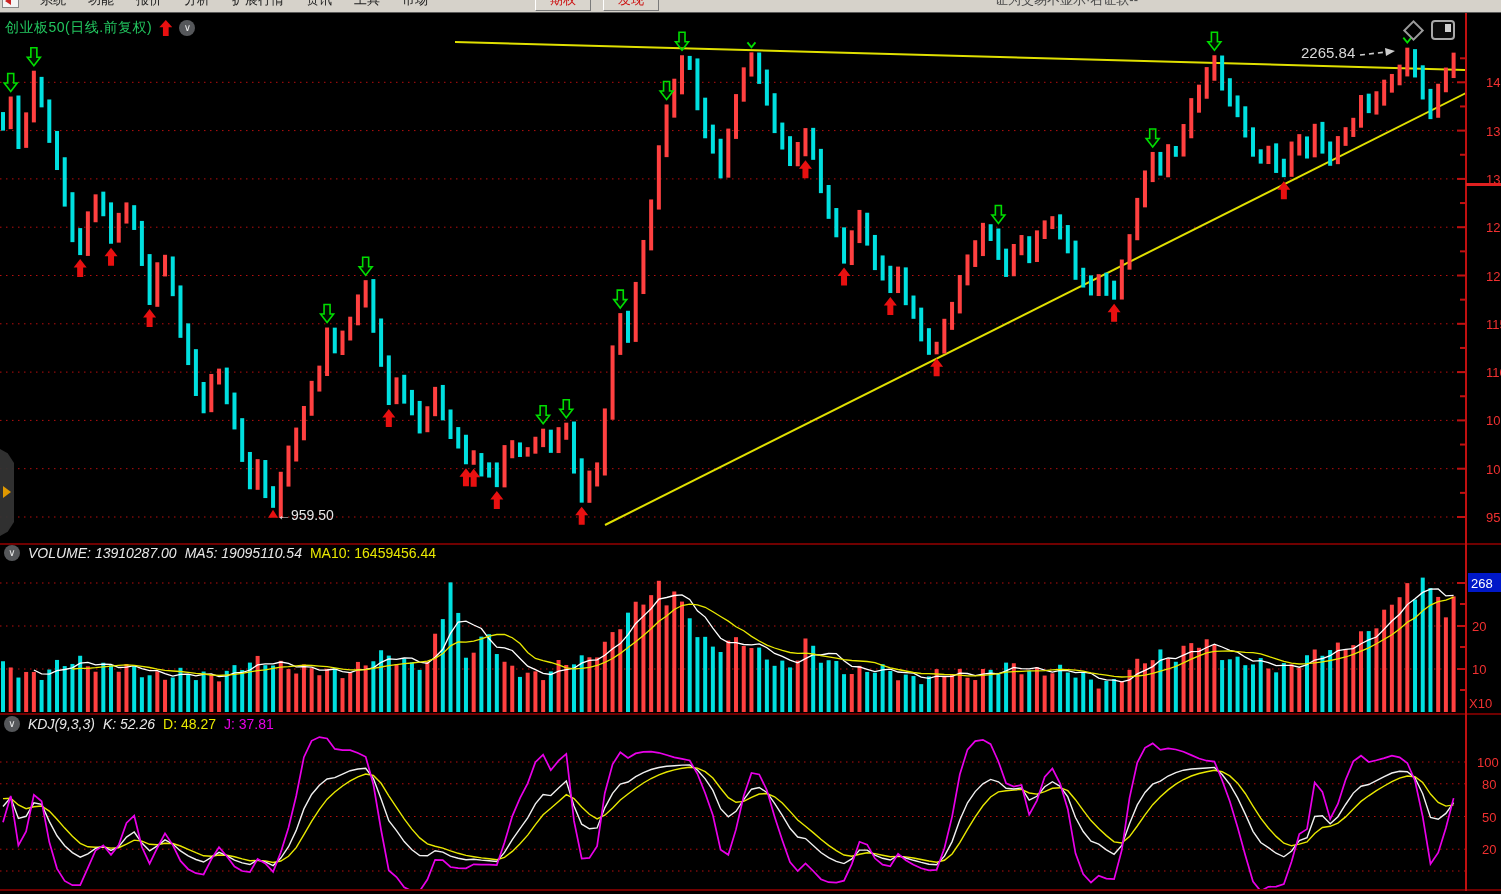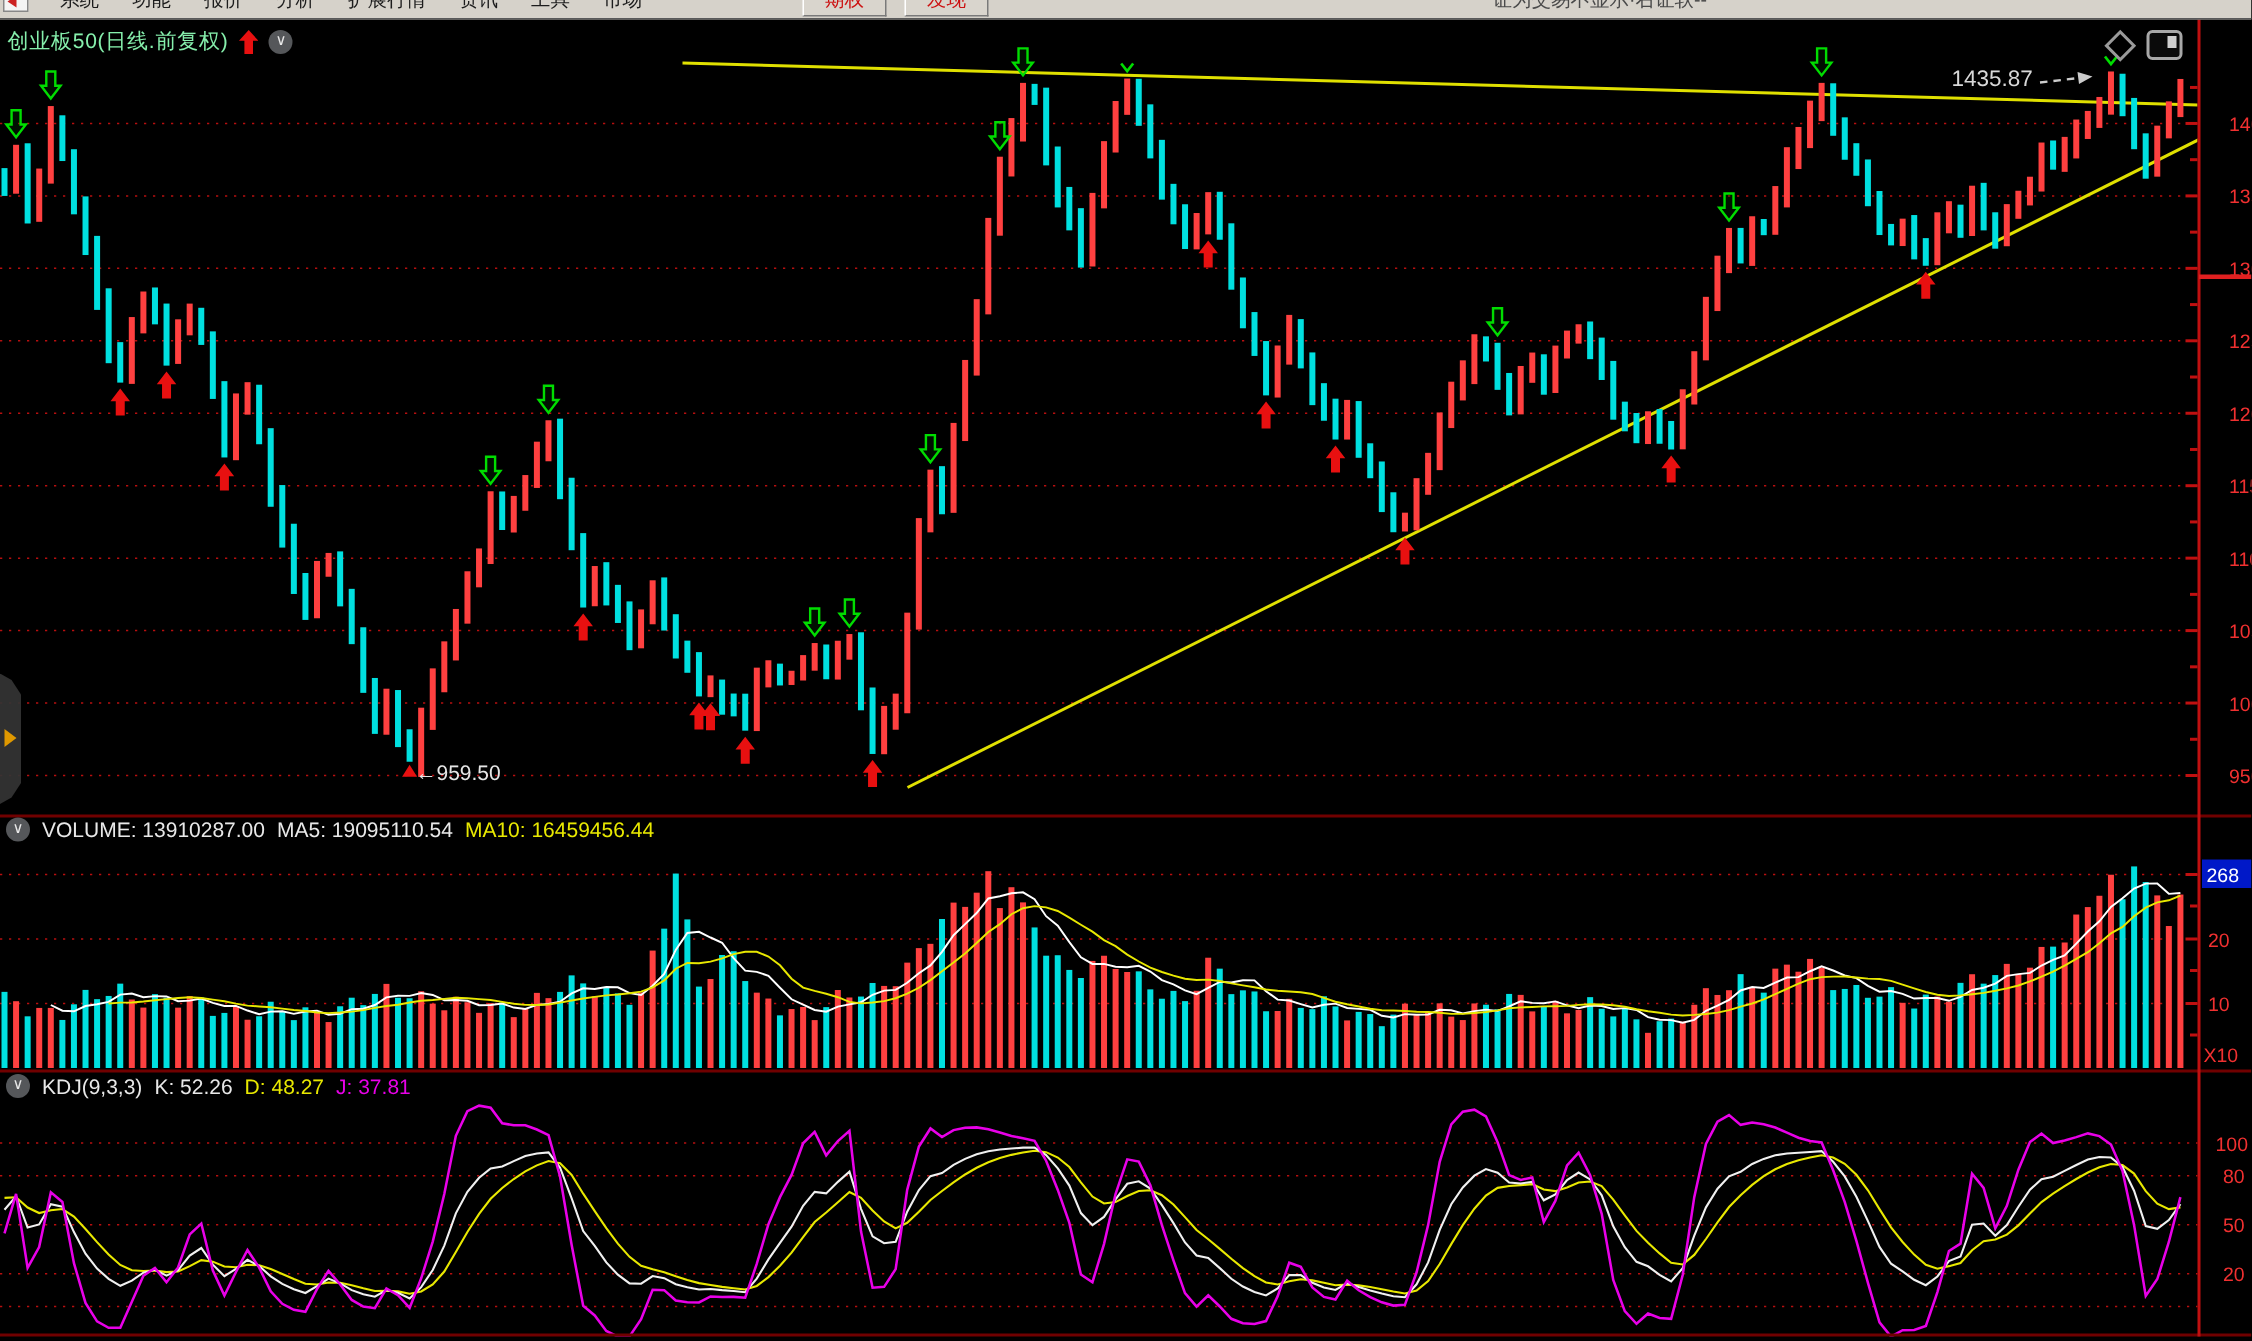--- a/index.html
+++ b/index.html
@@ -14,27 +14,27 @@
   .appicon{width:15px;height:13px;background:#f4f4f4;border:1px solid #888;margin:0 10px 0 2px;position:relative;}
   .appicon::after{content:"";position:absolute;left:2px;top:3px;border-top:4px solid transparent;
                   border-bottom:4px solid transparent;border-right:6px solid #c22;}
   .mitem{margin:0 11px;white-space:nowrap;}
   .hotbtn{margin:0 6px;padding:0 14px;color:#cc1111;background:#d9d5cd;border:1px solid #fff;
           border-right-color:#7a7a7a;border-bottom-color:#7a7a7a;height:20px;line-height:20px;white-space:nowrap;}
   .menunote{margin-left:330px;color:#4a4a4a;white-space:nowrap;}
 
   
   .titlebar{position:absolute;left:5px;top:19px;display:flex;align-items:center;gap:7px;z-index:20;}
-  .titletxt{color:#86efac;font-size:14px;letter-spacing:0.5px;}
+  .titletxt{color:#22c55e;font-size:14px;letter-spacing:0.5px;}
   .red-up{width:13px;height:16px;background:#e81010;
           clip-path:polygon(50% 0,100% 45%,72% 45%,72% 100%,28% 100%,28% 45%,0 45%);}
   .chevcirc{width:16px;height:16px;border-radius:50%;background:#55575a;color:#e8e8e8;
             font-size:10px;line-height:15px;text-align:center;cursor:pointer;}
   .paneheader{position:absolute;display:flex;align-items:center;gap:8px;z-index:20;font-size:14px;}
-  .w{color:#e8e8e8;} .y{color:#e8e800;} .m{color:#e800e8;}
+  .w{color:#e8e8e8;font-style:italic;} .y{color:#e8e800;} .m{color:#e800e8;}
   .anno-low{position:absolute;left:277px;top:507px;color:#e5e5e5;font-size:14px;z-index:15;}
   .anno-high{position:absolute;left:1301px;top:44px;color:#d8d8d8;font-size:15px;z-index:15;
              display:flex;align-items:center;gap:3px;}
   .cornericons{position:absolute;left:1406px;top:20px;display:flex;align-items:center;gap:10px;z-index:25;}
   .diamond{width:11px;height:11px;border:2px solid #9a9a9a;transform:rotate(45deg);}
   .winicon{width:20px;height:16px;border:2px solid #a8a8a8;border-radius:4px;background:#0a0a0a;position:relative;}
   .winicon::after{content:"";position:absolute;right:2px;top:2px;width:6px;height:8px;background:#cfcfcf;}
   .lefthandle{position:absolute;left:0;top:449px;width:14px;height:87px;background:#343434;opacity:.93;
               clip-path:polygon(0 0,55% 5%,100% 16%,100% 84%,55% 95%,0 100%);z-index:18;cursor:pointer;}
   .lefthandle .tri{position:absolute;left:3px;top:37px;width:0;height:0;
@@ -590,21 +590,21 @@
 <div class="paneheader" style="left:4px;top:716px;">
   <span class="chevcirc">∨</span>
   <span class="w">KDJ(9,3,3)</span>
   <span class="w">K: 52.26</span>
   <span class="y">D: 48.27</span>
   <span class="m">J: 37.81</span>
 </div>
 
 <div class="anno-low">←959.50</div>
 <div class="anno-high">
-  <span>1435.87</span>
+  <span>2265.84</span>
   <svg width="38" height="14">
     <line x1="2" y1="9" x2="28" y2="6" stroke="#cccccc" stroke-width="1.6" stroke-dasharray="5 4"></line>
     <polygon points="27,2 37,5 28,10" fill="#cccccc"></polygon>
   </svg>
 </div>
 
 <div class="cornericons">
   <div class="diamond"></div>
   <div class="winicon"></div>
 </div>

